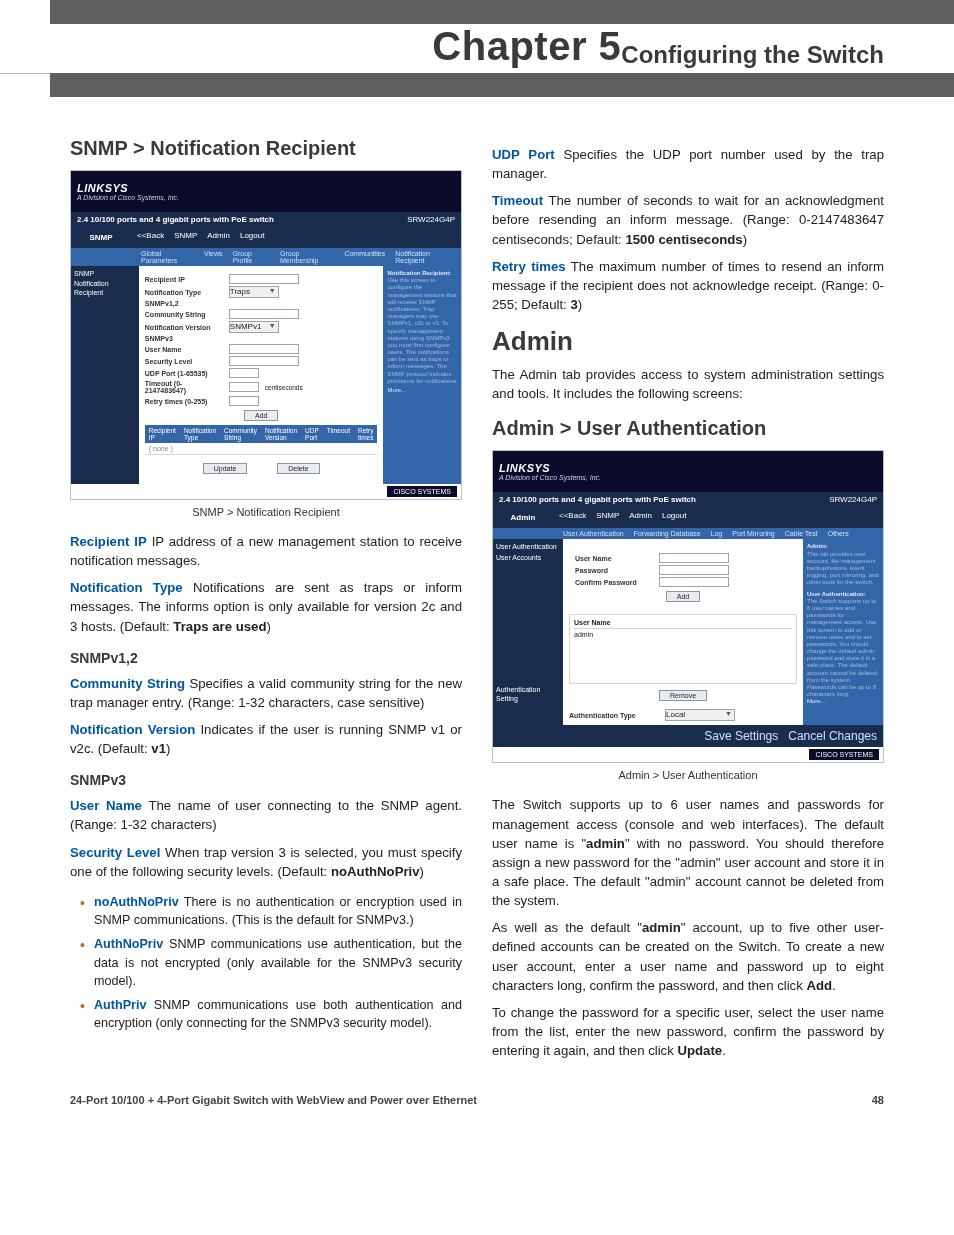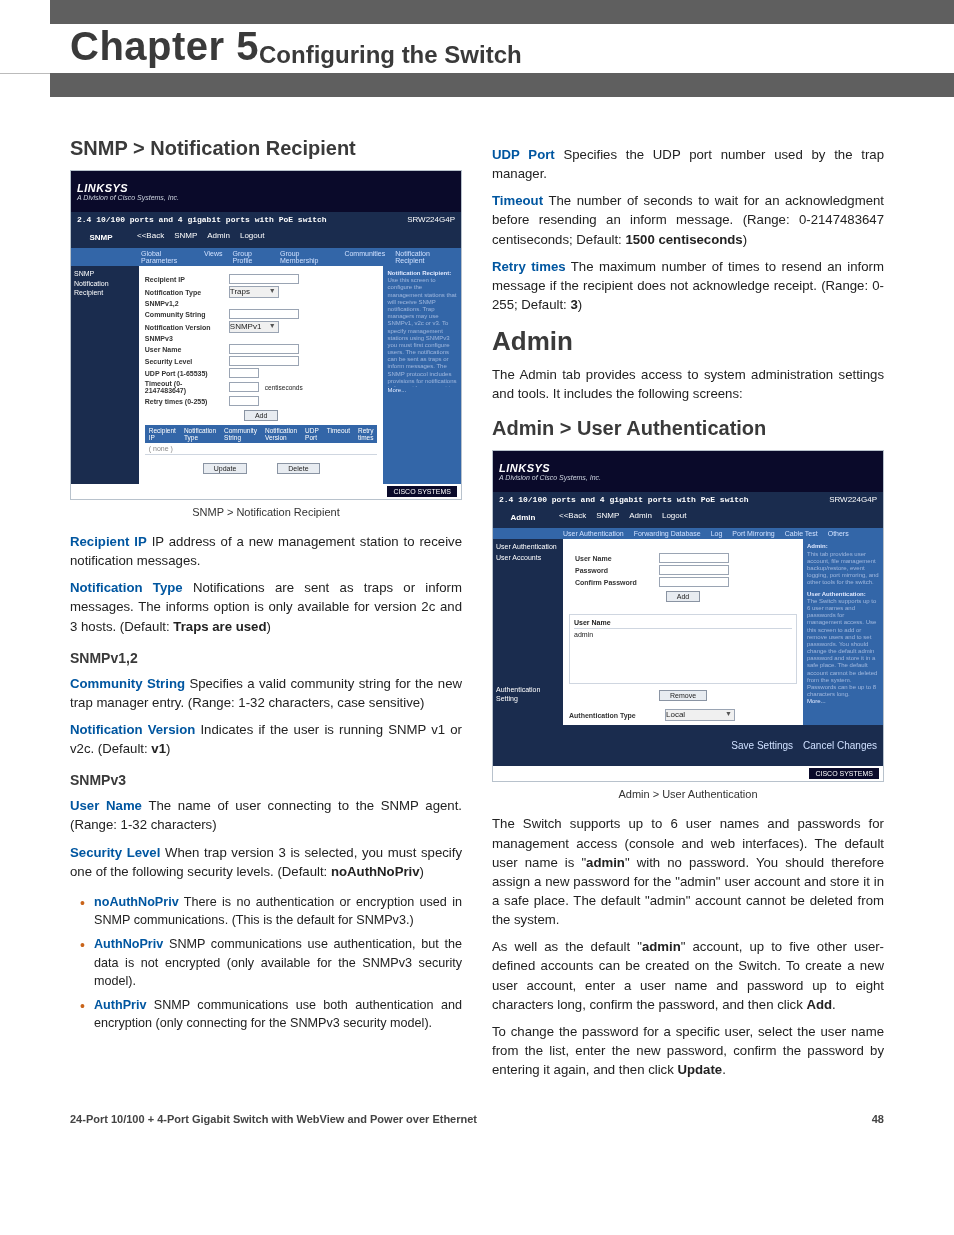--- a/index.html
+++ b/index.html
@@ -7,21 +7,21 @@
     font-family: "Segoe UI", "Myriad Pro", Arial, sans-serif;
     background: #fff;
     color: #222;
     width: 954px;
     margin: 0 auto;
     position: relative;
   }
   .page { background:#fff; padding-bottom:30px; }
   .top-band { height:24px; background:#5f5f5f; margin-left:50px; }
   .title-row {
-    display:flex; justify-content:flex-start; align-items:flex-end;
+    display:flex; justify-content:flex-end; align-items:flex-end;
     padding:0 70px 4px 70px; border-bottom:1px solid #bbb;
   }
   .chapter-title { font-size:40px; font-weight:700; color:#3a3a3a; letter-spacing:.5px; }
   .section-title { font-size:24px; font-weight:700; color:#3a3a3a; }
   .band2 { background:#5f5f5f; height:24px; margin-left:50px; margin-top:-1px; }
   .cols {
     display:flex; gap:30px; padding:40px 70px 20px 70px;
   }
   .col { flex:1; min-width:0; }
   h3.subhead { font-size:20px; font-weight:700; color:#3a3a3a; margin-bottom:10px; }
@@ -35,39 +35,39 @@
   ul.bullets li::before { content:"•"; color:#c9641a; position:absolute; left:0; top:0; font-size:14px; }
   .caption { text-align:center; font-size:11px; color:#333; margin:6px 0 14px; }
   
   .mock {
     border:1px solid #b8c2cc; background:#fff; font-size:8px; color:#222;
     width:100%; margin-top:10px;
   }
   .mock .logo { background:#0a0a2a; color:#fff; font-weight:700; font-style:italic; padding:11px 6px; font-size:11px; letter-spacing:.5px; }
   .mock .sublogo { font-size:7px; display:block; font-weight:400; letter-spacing:0; color:#cfd6e0; }
   .mock .bar-dark { background:#1a2c4e; color:#fff; padding:3px 6px; display:flex; justify-content:flex-end; gap:8px; }
-  .mock .bar-dark .left { margin-right:auto; font-weight:700;font-family:Liberation Mono, monospace; }
+  .mock .bar-dark .left { margin-right:auto; font-weight:700; }
   .mock .tabs { display:flex; background:#1a2c4e; color:#fff; font-size:8px; }
   .mock .tabs .side-label { width:60px; background:#1a2c4e; text-align:center; padding:6px 2px; font-weight:700; }
   .mock .tabs .tabbar { flex:1; display:flex; align-items:flex-start; gap:10px; padding:4px 6px; }
   .mock .subtabs { background:#3366a8; color:#cfe0ff; font-size:7px; padding:2px 6px 2px 70px; display:flex; gap:10px; }
   .mock .wrap { display:flex; }
   .mock .leftcol { width:70px; background:#1a2c4e; color:#fff; font-size:7px; padding:4px 3px; }
   .mock .leftcol div { margin-bottom:2px; line-height:1.2; }
   .mock .main { flex:1; padding:6px 6px 2px; }
   .mock .help { width:80px; background:#3366a8; color:#dfe8ff; font-size:6px; padding:4px; line-height:1.2; word-break:break-word; }
   .mock .field { display:flex; align-items:center; gap:6px; margin:2px 0; }
   .mock .field label { width:78px; font-size:7px; font-weight:700; color:#333; }
   .mock .field .inp { border:1px solid #9aa4b3; height:10px; width:70px; background:#fff; }
   .mock .field .sel { border:1px solid #9aa4b3; height:12px; width:50px; background:#f0f0f0; position:relative; }
   .mock .field .sel::after { content:"▼"; position:absolute; right:2px; top:0; font-size:7px; color:#555; }
   .mock .btn { display:inline-block; border:1px solid #8a94a3; background:#e8ecf1; padding:1px 10px; font-size:7px; }
   .mock .center { text-align:center; margin:4px 0; }
   .mock .tablehdr { background:#3366a8; color:#fff; font-size:6.5px; display:flex; padding:2px 4px; gap:8px; }
-  .mock .bottom-bar { background:#1a2c4e; color:#cfe0ff; padding:15px 6px; display:flex; justify-content:flex-end; gap:10px; font-size:10px; }
+  .mock .bottom-bar { background:#1a2c4e; color:#cfe0ff; padding:4px 6px; display:flex; justify-content:flex-end; gap:10px; font-size:12px; }
   .mock .bottom-buttons { display:flex; justify-content:center; gap:30px; padding:8px 0; border-top:1px solid #cfd6e0; }
   .mock .bigbox { border:1px solid #cfd6e0; min-height:70px; margin:6px 0; padding:4px; }
   .mock .corner-badge { display:flex; justify-content:flex-end; padding:2px 4px; }
   .mock .corner-badge span { background:#0a0a2a; color:#fff; font-size:7px; padding:2px 6px; }
   .footer {
     display:flex; justify-content:space-between; padding:6px 70px 20px; font-size:11px; color:#333;
   }
   .footer .l { font-weight:700; color:#444; }
   .footer .r { font-weight:700; color:#444; }
 </style>

